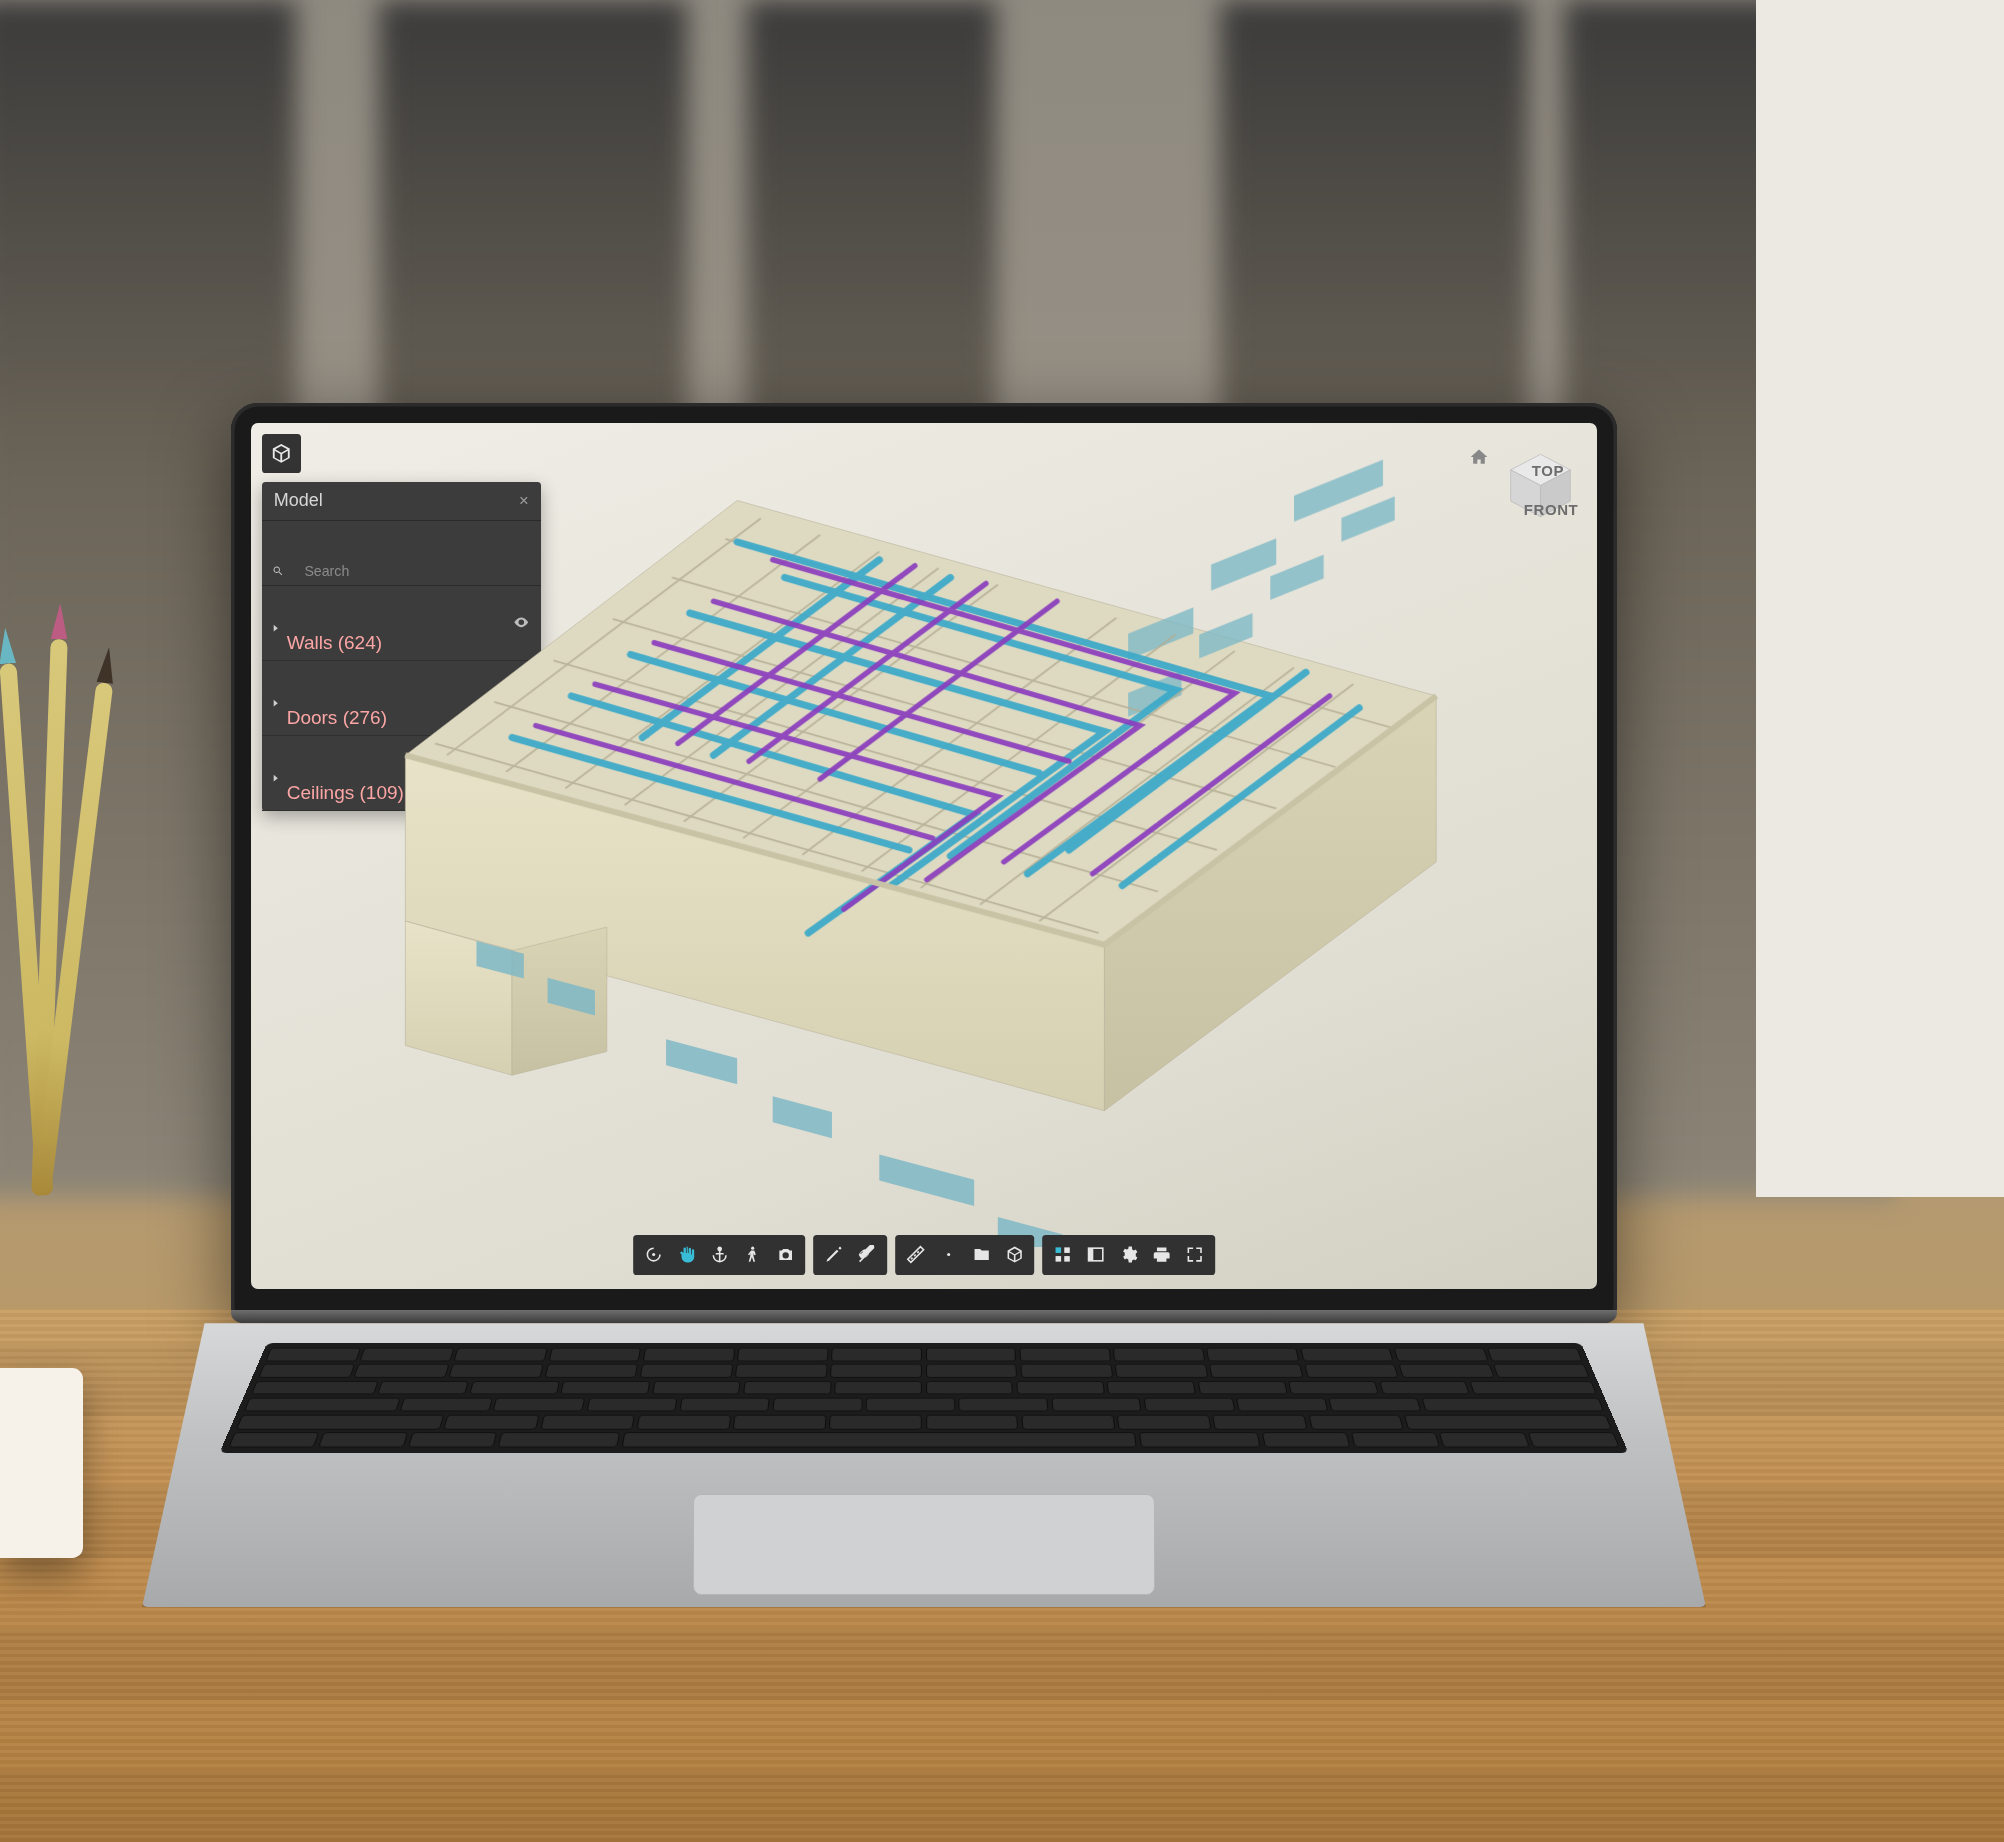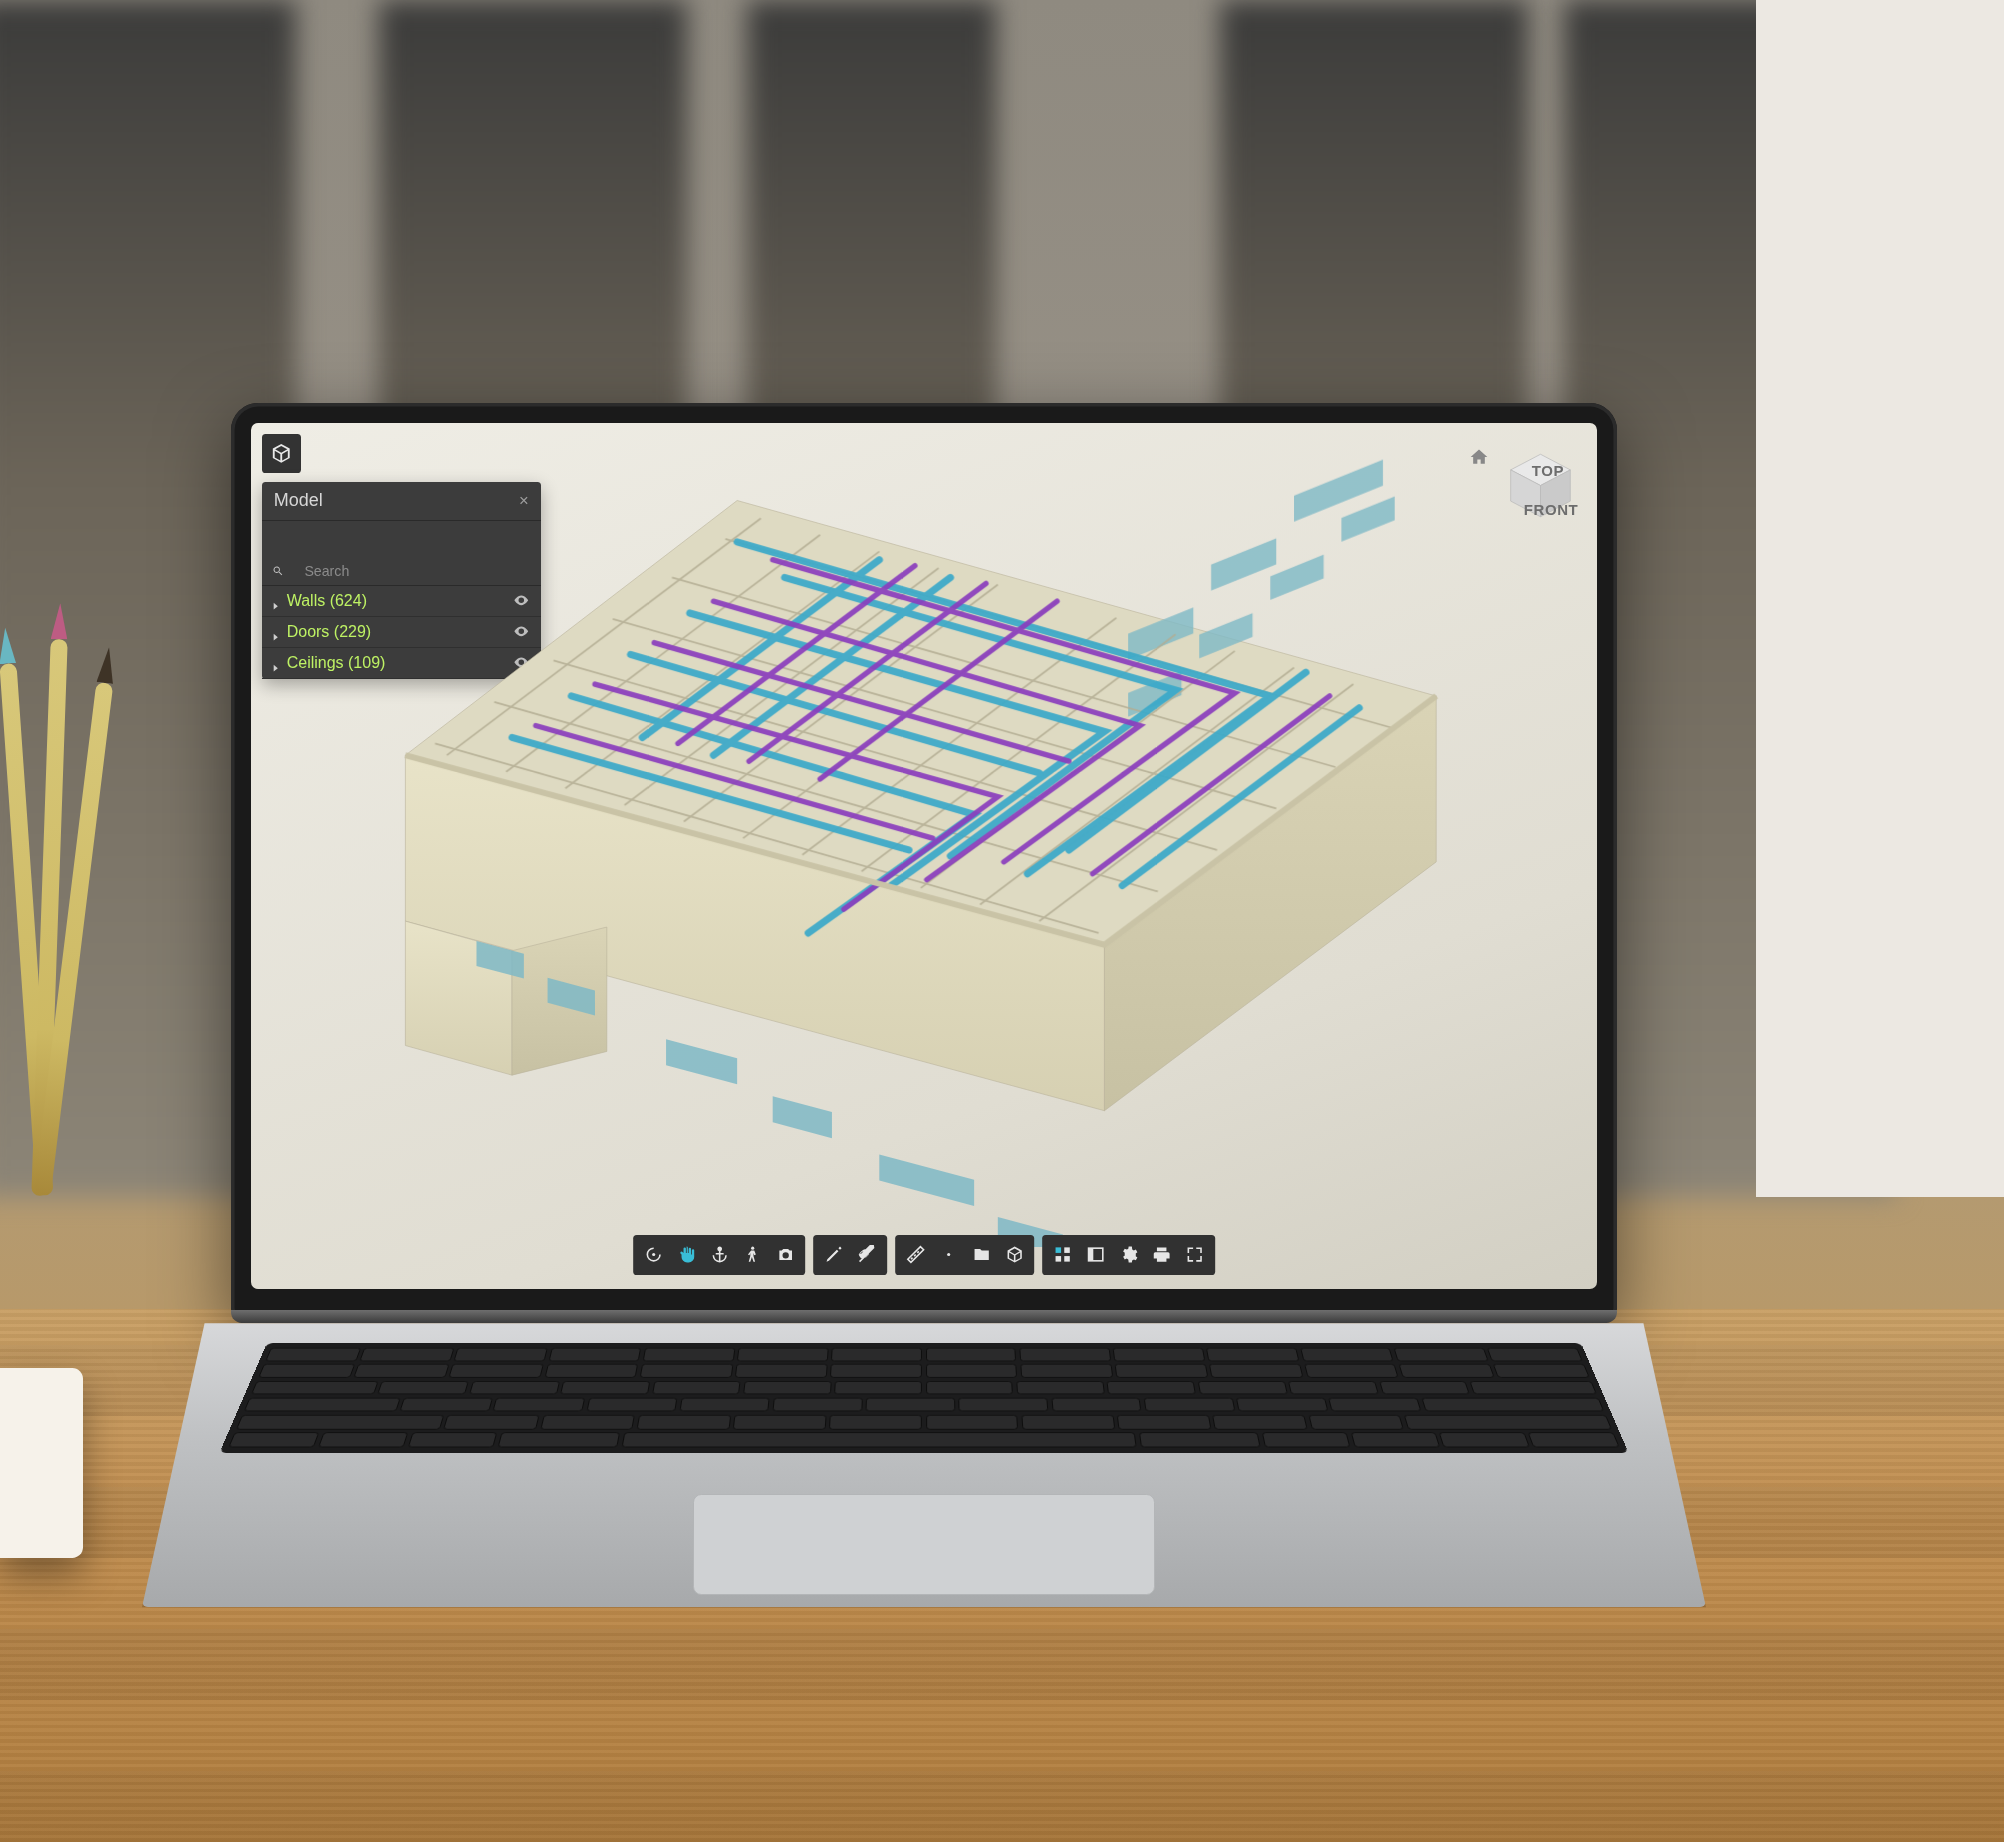--- a/index.html
+++ b/index.html
@@ -30,21 +30,21 @@
 .cube-btn svg{width:22.5px;height:22.5px;}
 .panel{position:absolute;left:10.7px;top:59px;width:279px;background:#3c3c3c;color:#cfcfcf;border-radius:3.6px;font-size:15.4px;box-shadow:0 6px 18px rgba(0,0,0,.3);}
 .panel-hd{display:flex;align-items:center;justify-content:space-between;padding:8.3px 12px;border-bottom:0.6px solid #2a2a2a;font-size:18px;color:#d7d7d7;font-weight:300;}
 .panel-hd .close{font-size:16.6px;color:#9d9d9d;}
 .panel-search{display:flex;align-items:center;gap:20px;padding:6px 10.7px;border-bottom:0.6px solid #2a2a2a;margin-top:36px;}
 .panel-search input{flex:1;background:transparent;border:none;outline:none;color:#cfcfcf;font-size:14.2px;}
 .panel-search input::placeholder{color:#8b8b8b;}
 .tree-item{display:flex;align-items:center;padding:6px 10.7px;border-bottom:0.6px solid #2f2f2f;gap:6px;}
 .tree-item .caret{width:8.3px;height:8.3px;display:inline-block;}
 .tree-item .caret svg{width:8.3px;height:8.3px;}
-.tree-item .label{flex:1;font-size:16px;color:#bef264;}
+.tree-item .label{flex:1;font-size:19px;color:#fca5a5;margin-top:40px;}
 .tree-item .eye{width:16.6px;height:16.6px;}
 .viewcube-area{position:absolute;right:21.3px;top:21.3px;width:107px;height:107px;}
 .home-ic{width:20px;height:20px;position:absolute;left:0;top:2.4px;fill:#888;}
 .vc{position:absolute;right:0;top:6px;width:71px;height:71px;}
 .vc .viso{width:71px;height:71px;}
 .vc .lab{position:absolute;font-size:15px;color:#6d6d6d;font-weight:600;letter-spacing:0.6px;}
 .vc .lt{left:27px;top:12px;} .vc .lf{left:19px;top:51px;}
 .model3d{position:absolute;left:107px;top:36px;width:1173px;height:788px;}
 .model3d svg{width:100%;height:100%;}
 .toolbar{position:absolute;left:50%;bottom:14.2px;transform:translateX(-50%);display:flex;gap:8.3px;}
@@ -109,21 +109,21 @@
               </svg></span>
           <span class="label">Walls (624)</span>
           <span class="eye"><svg viewBox="0 0 24 24">
                 <path d="M12 5C6 5 2 12 2 12s4 7 10 7 10-7 10-7-4-7-10-7zm0 11a4 4 0 1 1 4-4 4 4 0 0 1-4 4z"></path>
               </svg></span>
         </div>
         <div class="tree-item">
           <span class="caret"><svg viewBox="0 0 10 10">
                 <path fill="#cfcfcf" d="M2 1l5 4-5 4z"></path>
               </svg></span>
-          <span class="label">Doors (229)</span>
+          <span class="label">Doors (276)</span>
           <span class="eye"><svg viewBox="0 0 24 24">
                 <path d="M12 5C6 5 2 12 2 12s4 7 10 7 10-7 10-7-4-7-10-7zm0 11a4 4 0 1 1 4-4 4 4 0 0 1-4 4z"></path>
               </svg></span>
         </div>
         <div class="tree-item">
           <span class="caret"><svg viewBox="0 0 10 10">
                 <path fill="#cfcfcf" d="M2 1l5 4-5 4z"></path>
               </svg></span>
           <span class="label">Ceilings (109)</span>
           <span class="eye"><svg viewBox="0 0 24 24">

